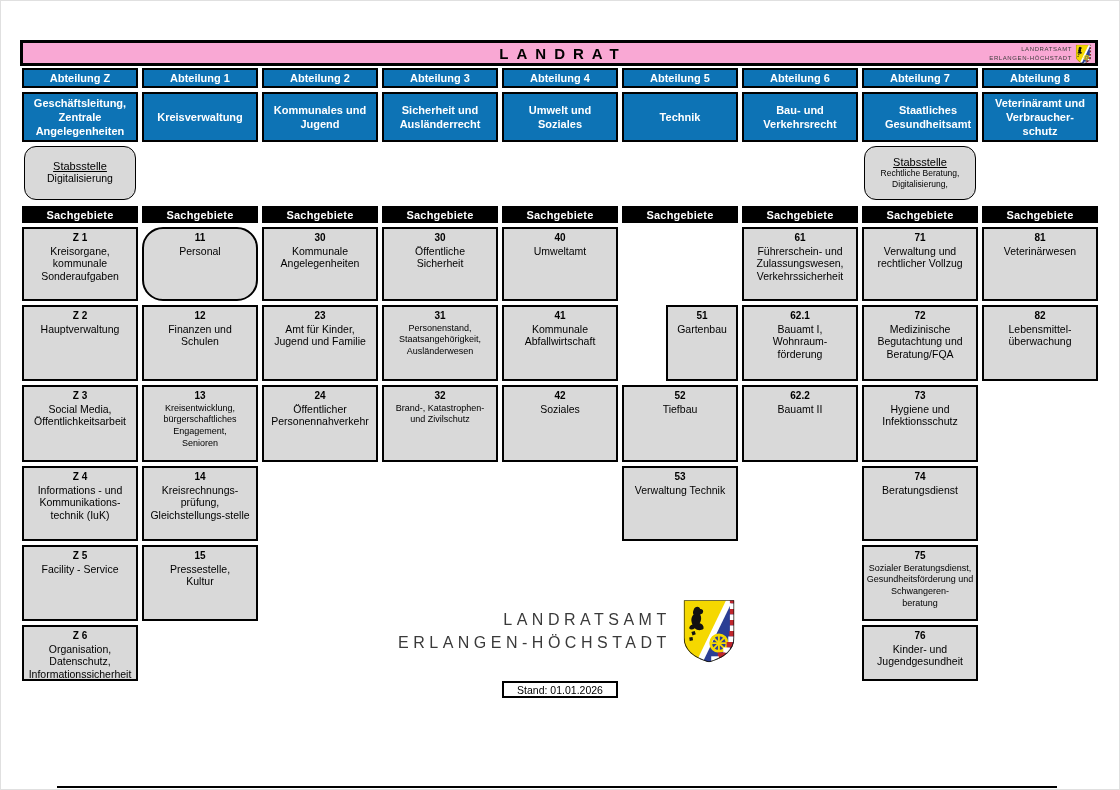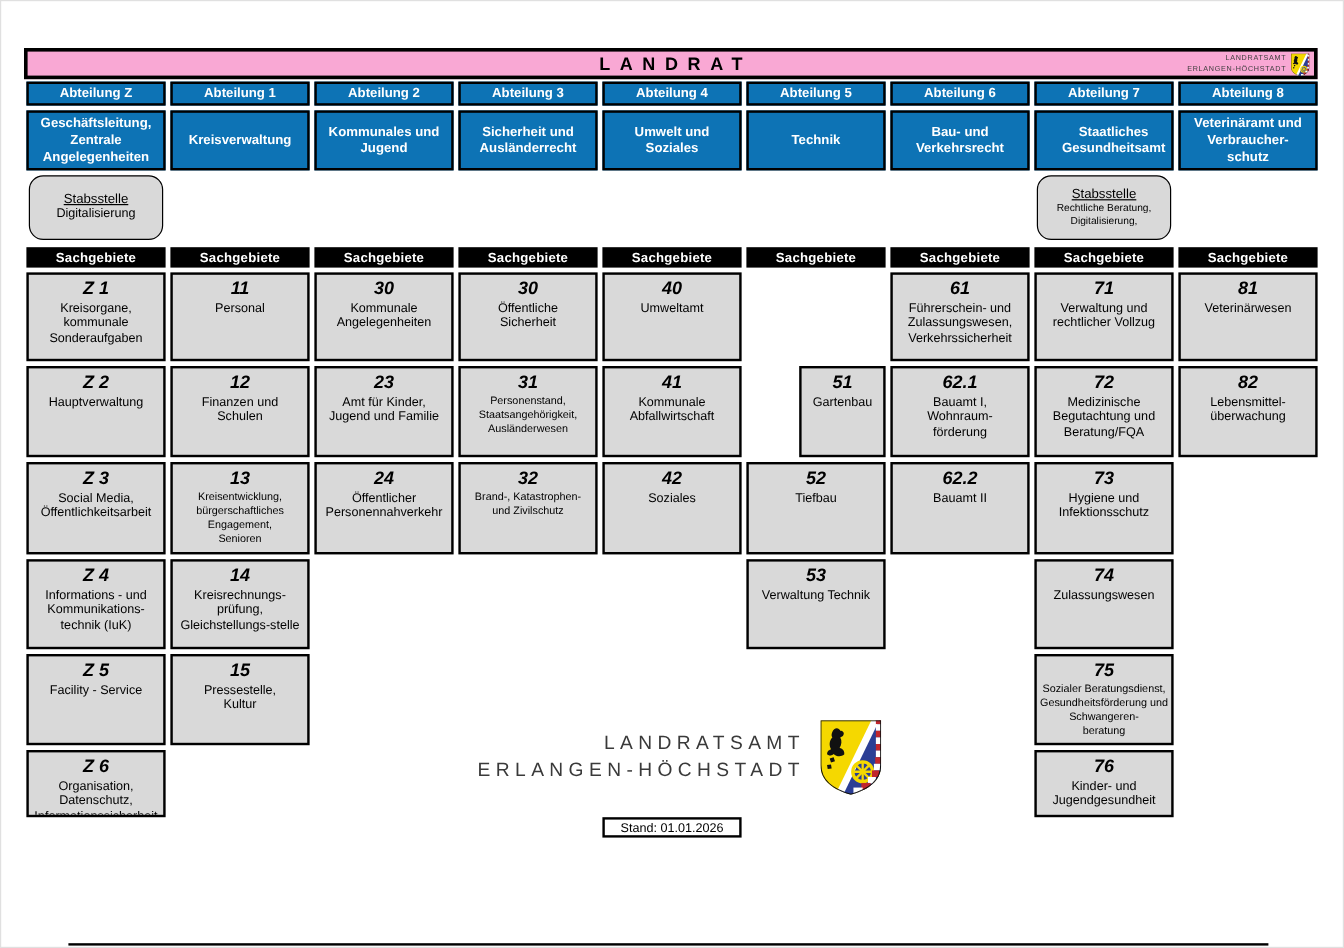--- a/index.html
+++ b/index.html
@@ -45,21 +45,21 @@
   .stab .l{font-size:10.5px;line-height:1.25;white-space:pre-line;}
   .stab.small .l{font-size:8.5px;line-height:1.3;}
   .bar{
     background:#000;color:#fff;font-weight:bold;font-size:11px;
     display:flex;align-items:center;justify-content:center;letter-spacing:0.2px;
   }
   .unit{
     background:var(--gray);border:2px solid #000;box-sizing:border-box;
     text-align:center;padding:3px 1px 1px 1px;overflow:hidden;
   }
-  .unit .code{font-weight:bold;font-size:15px;line-height:1.25;font-style:italic;}
+  .unit .code{font-weight:bold;font-size:10px;line-height:1.25;}
   .unit .uname{font-size:10.5px;line-height:1.2;white-space:pre-line;}
   .unit.small .uname{font-size:9px;line-height:1.3;}
   
   .center-logo{
     position:absolute;left:398px;top:598px;display:flex;align-items:center;gap:10px;
   }
   .center-text{
     text-align:right;font-size:16px;letter-spacing:4.5px;color:#3a3a3a;line-height:1.45;
     font-weight:normal;
   }
@@ -161,21 +161,21 @@
     </div>
     <div class="unit" style="grid-area: 10 / 1;">
       <div class="code">Z 6</div>
       <div class="uname">Organisation,
 Datenschutz,
 Informationssicherheit</div>
     </div>
     <div class="hd" style="grid-area: 1 / 2;">Abteilung 1</div>
     <div class="nm" style="grid-area: 2 / 2;">Kreisverwaltung</div>
     <div class="bar" style="grid-area: 4 / 2;">Sachgebiete</div>
-    <div class="unit" style="grid-area: 5 / 2;">
+    <div class="unit" style="grid-area: 5 / 2; border-radius: 21px;">
       <div class="code">11</div>
       <div class="uname">Personal</div>
     </div>
     <div class="unit" style="grid-area: 6 / 2;">
       <div class="code">12</div>
       <div class="uname">Finanzen und
 Schulen</div>
     </div>
     <div class="unit small" style="grid-area: 7 / 2;">
       <div class="code">13</div>
@@ -306,21 +306,21 @@
 Begutachtung und
 Beratung/FQA</div>
     </div>
     <div class="unit" style="grid-area: 7 / 8;">
       <div class="code">73</div>
       <div class="uname">Hygiene und
 Infektionsschutz</div>
     </div>
     <div class="unit" style="grid-area: 8 / 8;">
       <div class="code">74</div>
-      <div class="uname">Zulassungswesen</div>
+      <div class="uname">Beratungsdienst</div>
     </div>
     <div class="unit small" style="grid-area: 9 / 8;">
       <div class="code">75</div>
       <div class="uname">Sozialer Beratungsdienst,
 Gesundheitsförderung und
 Schwangeren-
 beratung</div>
     </div>
     <div class="unit" style="grid-area: 10 / 8;">
       <div class="code">76</div>

